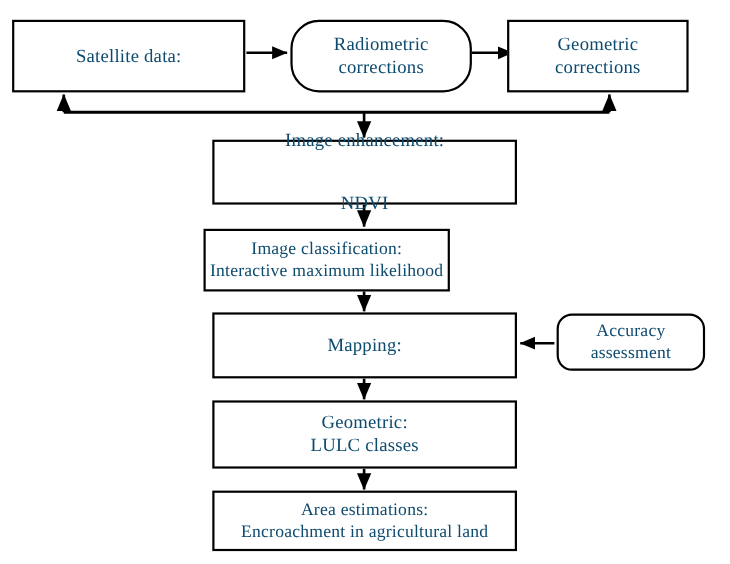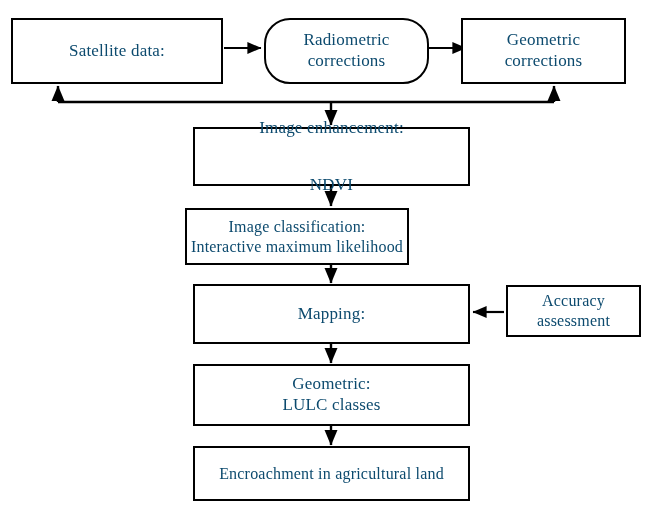--- a/index.html
+++ b/index.html
@@ -103,27 +103,28 @@
 
   <div class="node-box fs-16" style="left:185px; top:208px; width:224px; height:57px;">
     <span class="node-line">Image classification:</span>
     <span class="node-line">Interactive  maximum  likelihood</span>
   </div>
 
   <div class="node-box fs-17" style="left:193px; top:284px; width:277px; height:60px;">
     <span class="node-line">Mapping:</span>
   </div>
 
-  <div class="node-box fs-16" style="left:506px; top:285px; width:135px; height:52px;">
+  <div class="node-box fs-16" style="left:506px; top:285px; width:135px; height:52px;border-radius:14px;">
     <span class="node-line">Accuracy</span>
     <span class="node-line">assessment</span>
   </div>
 
   <div class="node-box fs-17" style="left:193px; top:364px; width:277px; height:62px;">
     <span class="node-line">Geometric:</span>
     <span class="node-line">LULC classes</span>
   </div>
 
   <div class="node-box fs-16" style="left:193px; top:446px; width:277px; height:55px;">
+    <span class="node-line">Area estimations:</span>
     <span class="node-line">Encroachment in agricultural  land</span>
   </div>
 
 </div>
 
 </body></html>

